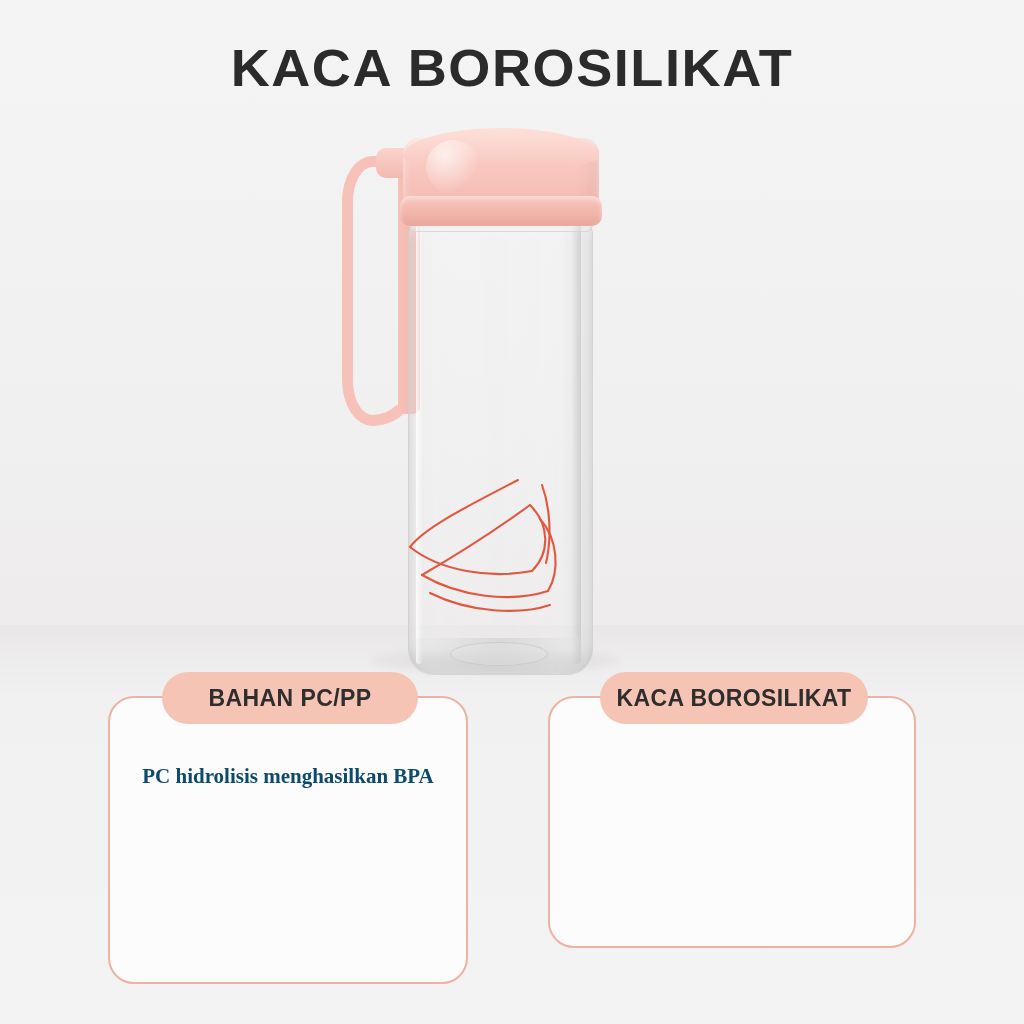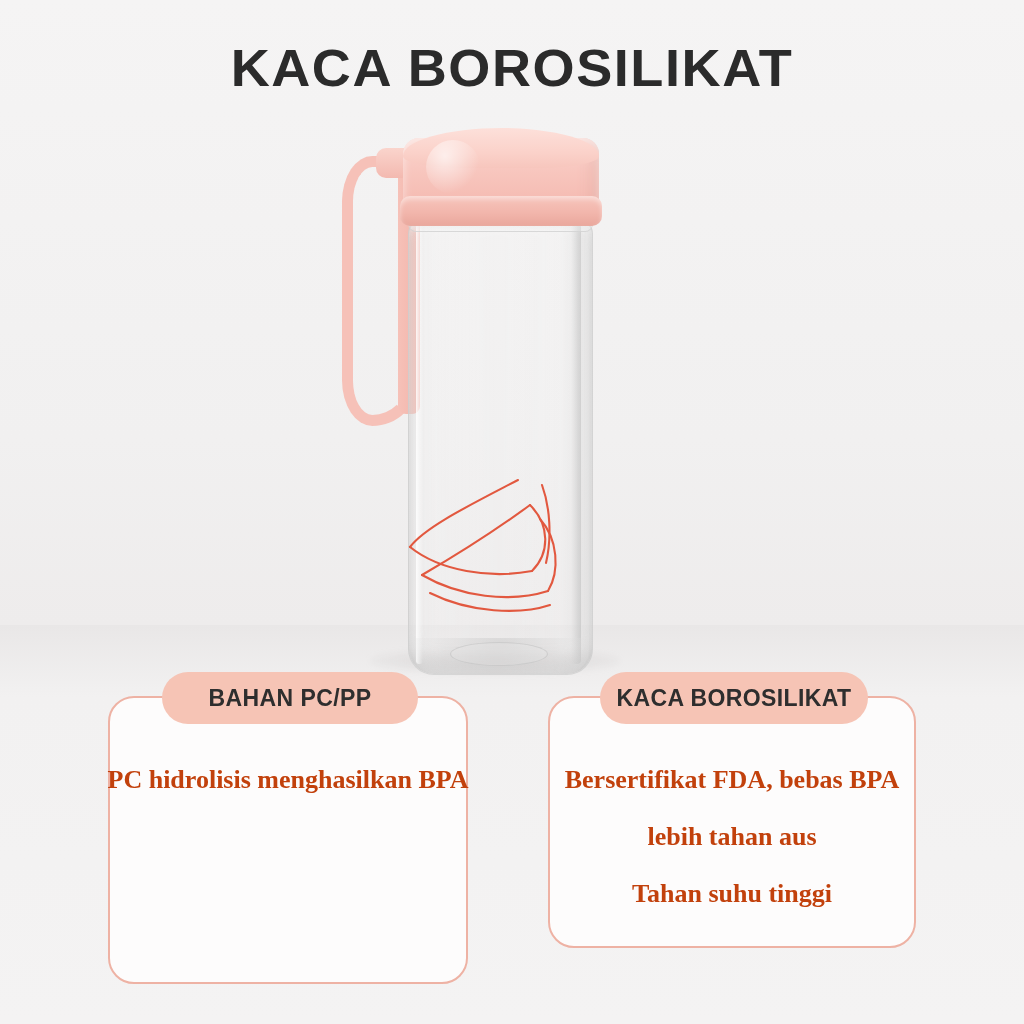--- a/index.html
+++ b/index.html
@@ -261,22 +261,22 @@
     box-sizing: border-box;
     padding: 0 18px;
     display: flex;
     flex-direction: column;
     gap: 26px;
     align-items: center;
   }
   .card-line {
     font-family: "Liberation Serif", serif;
     font-weight: bold;
-    font-size: 26px;
-    color: #c2410c;
+    font-size: 21px;
+    color: #0c4a6e;
     text-align: center;
     line-height: 1.2;
     white-space: nowrap;
   }
   .card-right .card-lines { padding: 0 14px; }
 </style>
 </head>
 <body>
 
 <div id="page">
@@ -321,20 +321,15 @@
 
   <div class="card card-left">
     <div class="card-badge badge-left">BAHAN PC/PP</div>
     <div class="card-lines">
       <div class="card-line">PC hidrolisis menghasilkan BPA</div>
     </div>
   </div>
 
   <div class="card card-right">
     <div class="card-badge badge-right">KACA BOROSILIKAT</div>
-    <div class="card-lines">
-      <div class="card-line">Bersertifikat FDA, bebas BPA</div>
-      <div class="card-line">lebih tahan aus</div>
-      <div class="card-line">Tahan suhu tinggi</div>
-    </div>
   </div>
 
 </div>
 
 </body></html>

